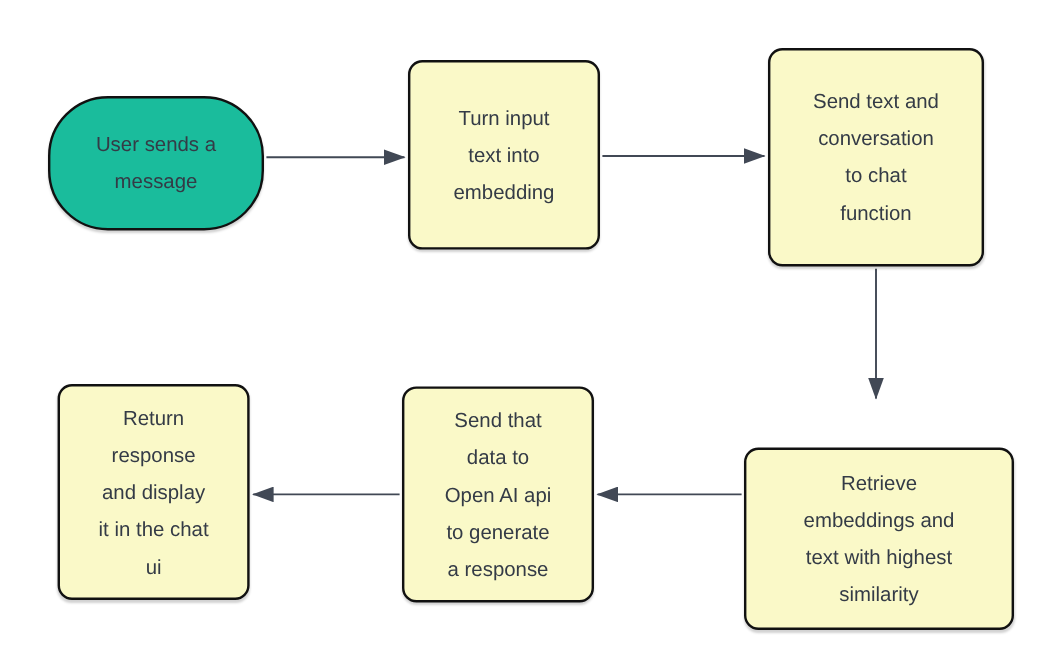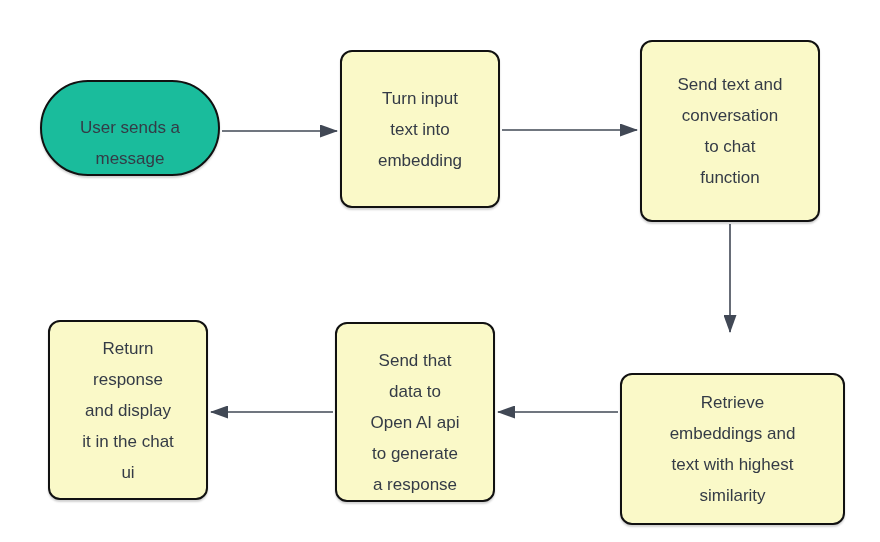--- a/index.html
+++ b/index.html
@@ -41,29 +41,28 @@
     color: var(--text, #343b46);
     font-size: 17px;
     line-height: 31px;
     box-shadow: 0 2px 2px rgba(0,0,0,0.18);
   }
   .node-label {
     white-space: pre-line;
     padding: 0 6px;
   }
   #node-start {
-    left: 40px; top: 80px; width: 180px; height: 96px;
+    left: 40px; top: 80px; width: 180px; height: 112px;
     border-radius: 50px;
     background: var(--start-fill, #1abc9c);
-    align-items: flex-end;
   }
   #node-embed-input    { left: 340px; top: 50px;  width: 160px; height: 158px; }
   #node-send-to-chat   { left: 640px; top: 40px;  width: 180px; height: 182px; }
   #node-retrieve       { left: 620px; top: 335px; width: 225px; height: 152px; margin-top: 38px; }
-  #node-openai         { left: 335px; top: 322px; width: 160px; height: 180px; align-items: flex-end; }
+  #node-openai         { left: 335px; top: 322px; width: 160px; height: 180px; }
   #node-return         { left: 48px;  top: 320px; width: 160px; height: 180px; }
 </style>
 </head>
 <body style="--canvas-bg: #ffffff; --start-fill: #1abc9c; --process-fill: #faf9c8; --node-border: #111111; --arrow: #414855; --text: #343b46;">
 
 <div class="canvas">
 
   <svg class="edges-layer" viewBox="0 0 880 542" xmlns="http://www.w3.org/2000/svg">
     <defs>
       <marker id="arrowhead" markerUnits="userSpaceOnUse" markerWidth="18" markerHeight="13" refX="17" refY="6.5" orient="auto">

